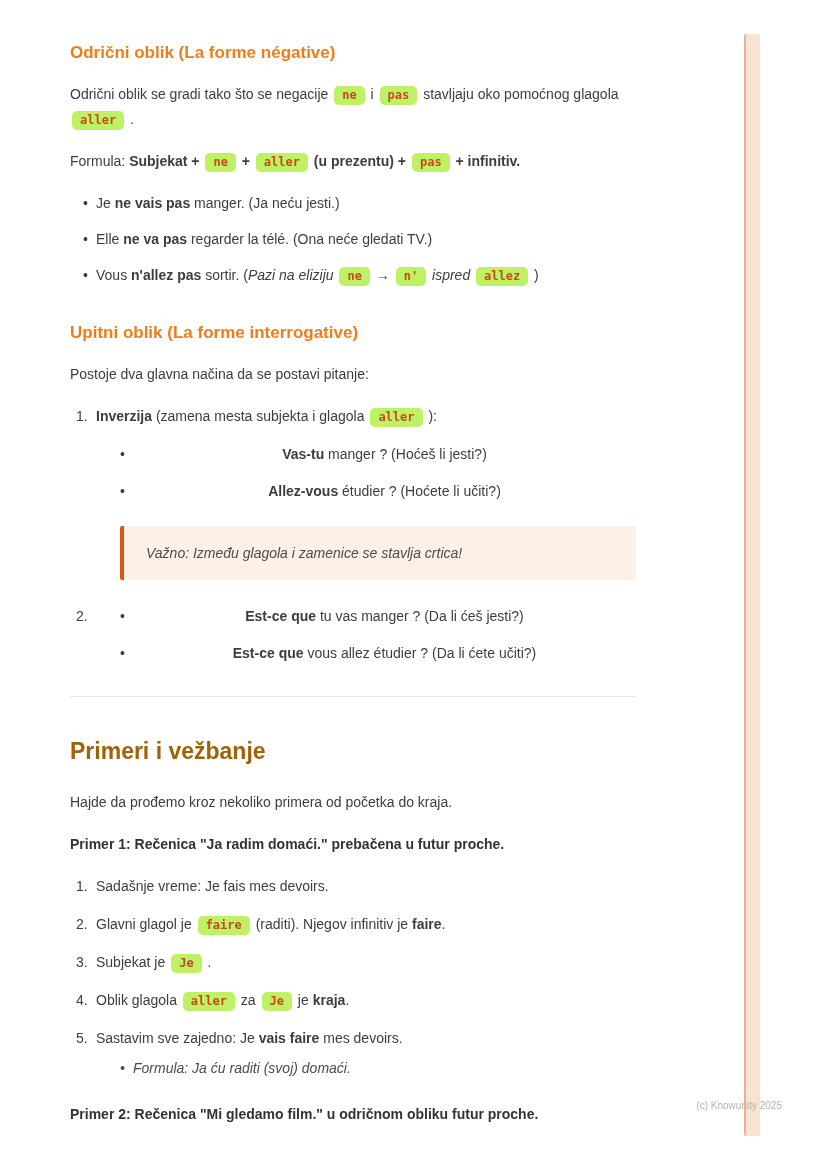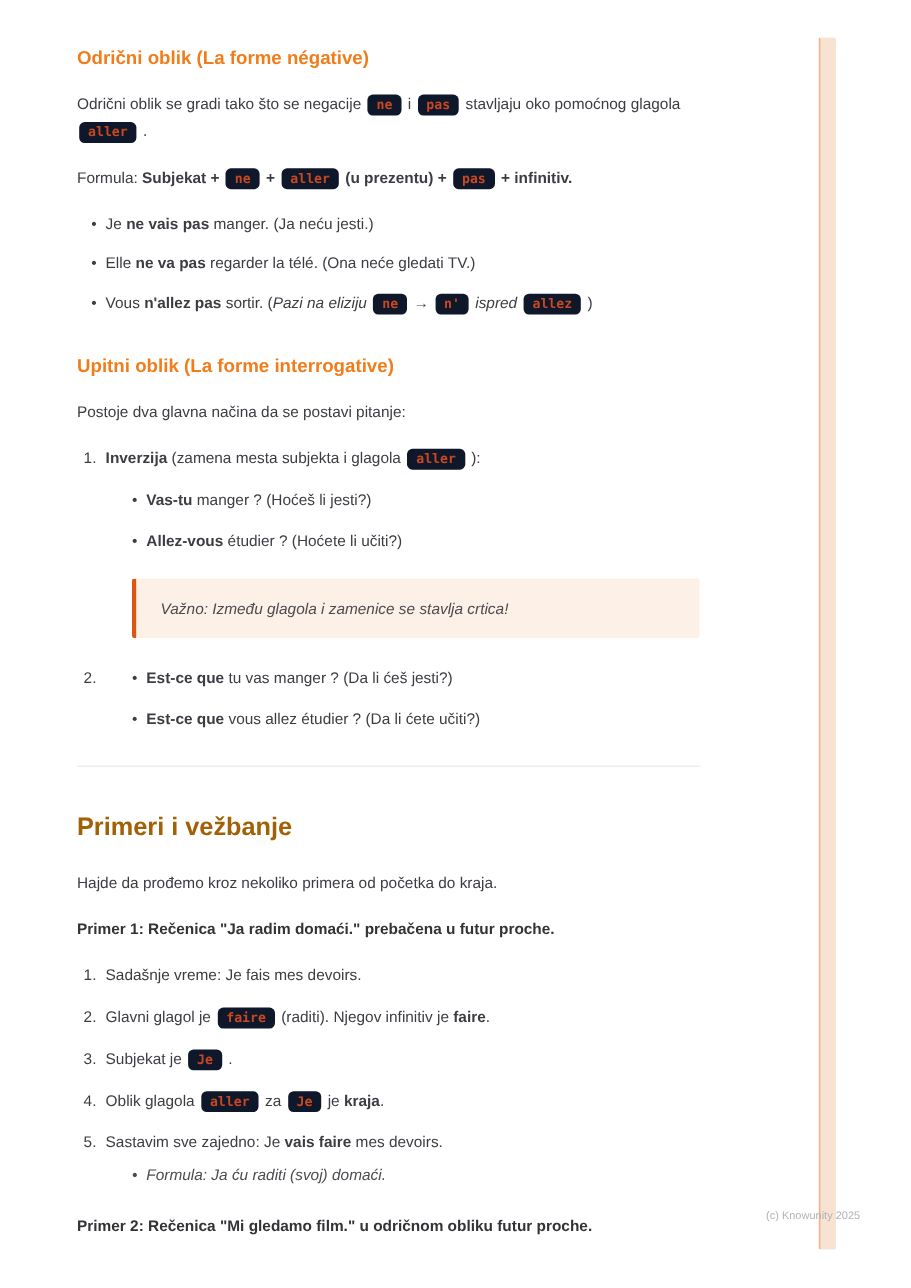--- a/index.html
+++ b/index.html
@@ -13,37 +13,37 @@
 
   p.para { margin:0 0 17px; }
   .bold-para { font-weight:700; color:#333337; margin:20px 0 17px; }
 
   .seg-b { font-weight:700; }
   .seg-i { font-style:italic; }
 
   code.chip {
     font-family:"DejaVu Sans Mono","Liberation Mono",monospace;
     font-size:12px; font-weight:700; color:#c9481f;
-    background:#0f172a; padding:2px 8px 3px; border-radius:5px;
+    background:#bef264; padding:2px 8px 3px; border-radius:5px;
     margin:0 2px; white-space:nowrap;
   }
 
   ul.bullets { list-style:none; margin:0 0 4px; padding-left:13px; }
   ul.bullets > li { position:relative; padding-left:13px; margin-bottom:11px; }
   ul.bullets > li::before { content:"•"; position:absolute; left:0; top:0; }
 
   ol.numbered { list-style:none; margin:0 0 22px; padding-left:0; counter-reset:item; }
   ol.numbered > li { position:relative; padding-left:26px; margin-bottom:13px; }
   ol.numbered > li::before {
     counter-increment:item; content:counter(item) ".";
     position:absolute; left:6px; top:0;
   }
   ol.numbered.spaced > li { margin-bottom:24px; }
 
-  ul.bullets.nested { margin:13px 0 10px; padding-left:24px; }
+  ul.bullets.nested { margin:13px 0 10px; padding-left:24px;text-align:center; }
   ul.bullets.nested > li { padding-left:13px; margin-bottom:12px; }
 
   .callout {
     margin:22px 0 8px 24px;
     background:#fdf0e6;
     border-left:4px solid #dd5513;
     border-radius:2px;
     padding:15px 22px;
     font-style:italic;
     color:#4b4b50;

